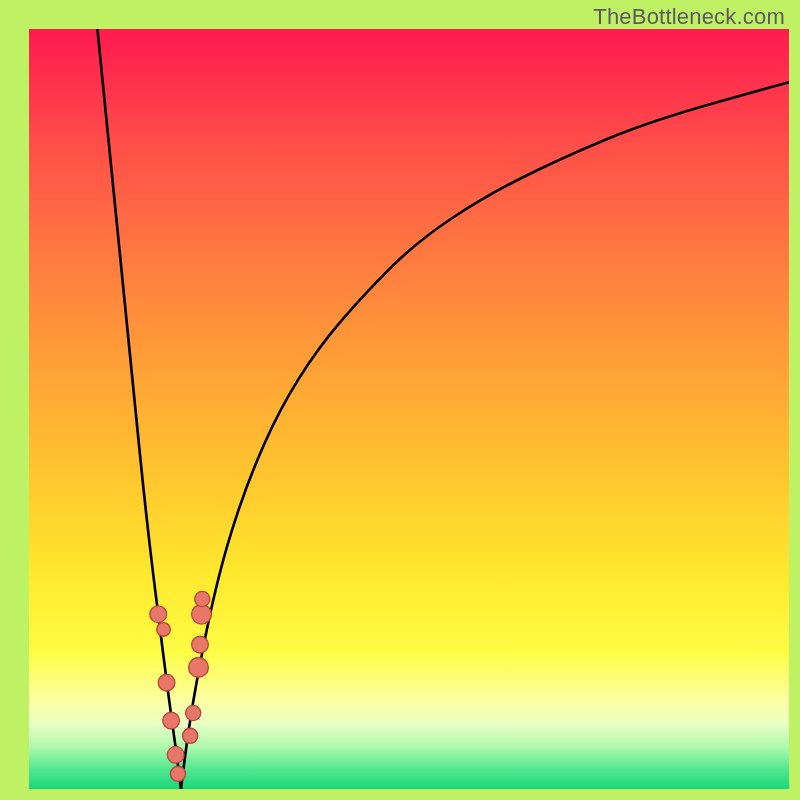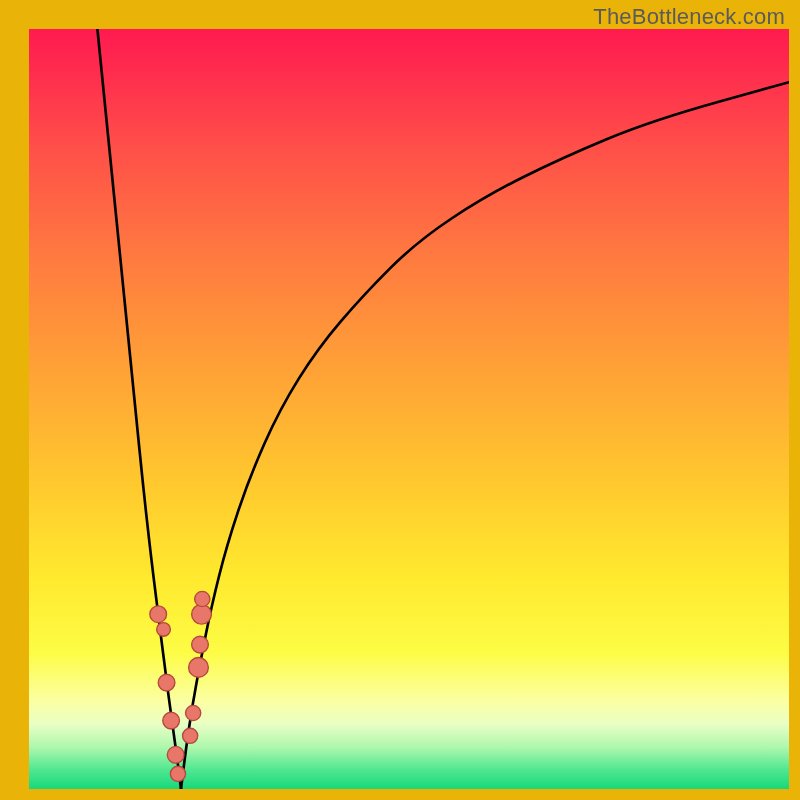--- a/index.html
+++ b/index.html
@@ -8,21 +8,21 @@
     width: 800px;
     height: 800px;
     overflow: hidden;
     background: #000;
     font-family: Arial, Helvetica, sans-serif;
   }
   .frame {
     position: relative;
     width: 800px;
     height: 800px;
-    background: #eab308;
+    background: #bef264;
   }
   .plot {
     position: absolute;
     left: 29px;
     top: 29px;
     width: 760px;
     height: 760px;
     
   }
   .watermark {

